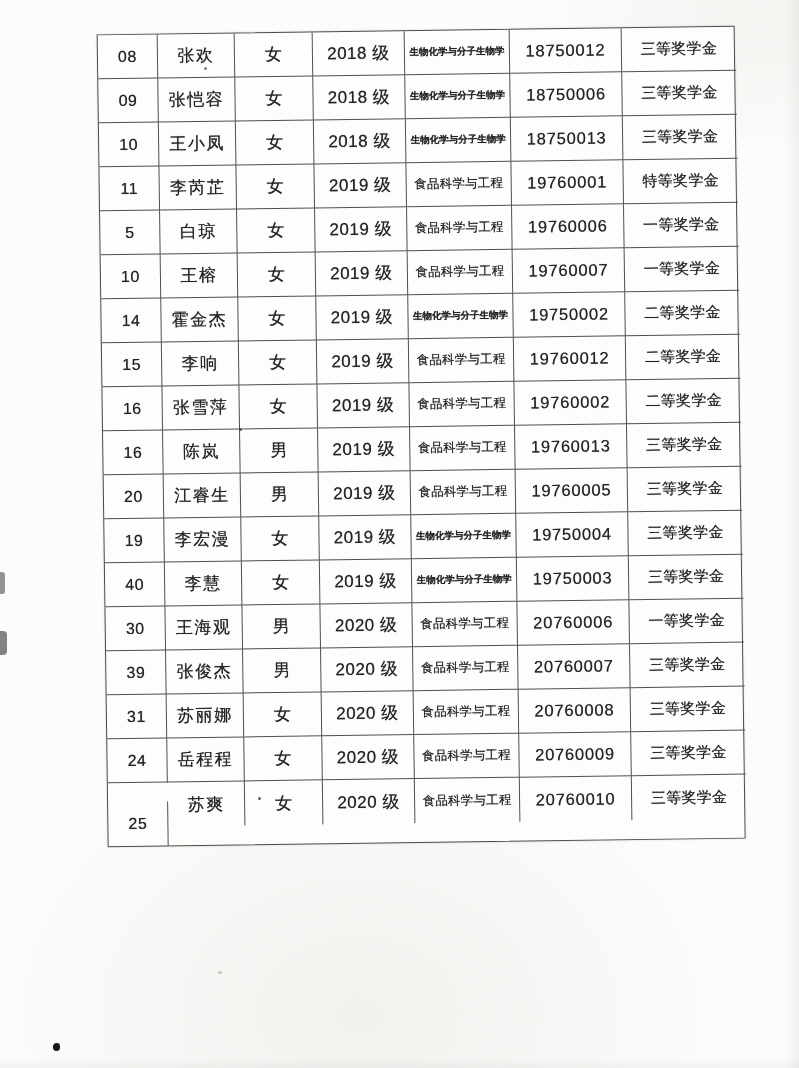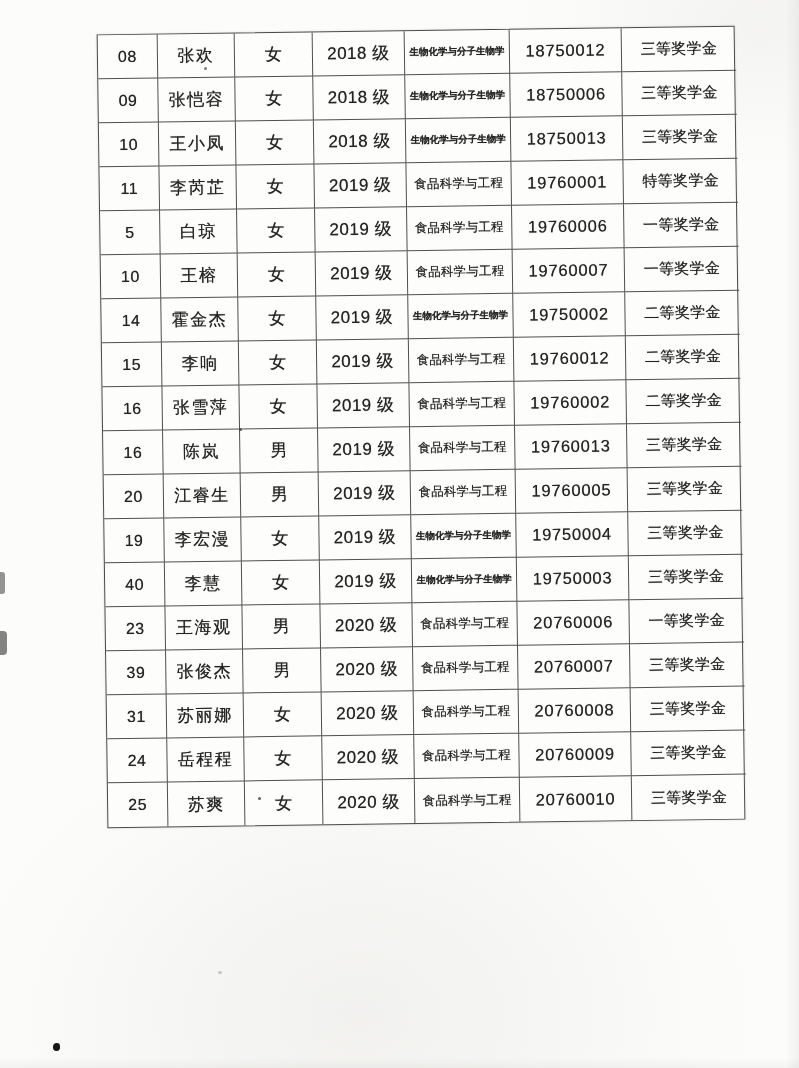--- a/index.html
+++ b/index.html
@@ -153,21 +153,21 @@
       <div class="cell c-major major-small">生物化学与分子生物学</div>
       <div class="cell c-id">19750004</div>
       <div class="cell c-award">三等奖学金</div>
       <div class="cell c-no">40</div>
       <div class="cell c-name">李慧</div>
       <div class="cell c-gender">女</div>
       <div class="cell c-grade">2019 级</div>
       <div class="cell c-major major-small">生物化学与分子生物学</div>
       <div class="cell c-id">19750003</div>
       <div class="cell c-award">三等奖学金</div>
-      <div class="cell c-no">23</div>
+      <div class="cell c-no">30</div>
       <div class="cell c-name">王海观</div>
       <div class="cell c-gender">男</div>
       <div class="cell c-grade">2020 级</div>
       <div class="cell c-major">食品科学与工程</div>
       <div class="cell c-id">20760006</div>
       <div class="cell c-award">一等奖学金</div>
       <div class="cell c-no">39</div>
       <div class="cell c-name">张俊杰</div>
       <div class="cell c-gender">男</div>
       <div class="cell c-grade">2020 级</div>
@@ -181,21 +181,21 @@
       <div class="cell c-major">食品科学与工程</div>
       <div class="cell c-id">20760008</div>
       <div class="cell c-award">三等奖学金</div>
       <div class="cell c-no">24</div>
       <div class="cell c-name">岳程程</div>
       <div class="cell c-gender">女</div>
       <div class="cell c-grade">2020 级</div>
       <div class="cell c-major">食品科学与工程</div>
       <div class="cell c-id">20760009</div>
       <div class="cell c-award">三等奖学金</div>
-      <div class="cell c-no row-last-cell" style="border-bottom: none;">25</div>
+      <div class="cell c-no row-last-cell" style="border-bottom: none; margin-top: 19px;">25</div>
       <div class="cell c-name row-last-cell" style="border-bottom: none;">苏爽</div>
       <div class="cell c-gender row-last-cell" style="border-bottom: none;">女</div>
       <div class="cell c-grade row-last-cell" style="border-bottom: none;">2020 级</div>
       <div class="cell c-major row-last-cell" style="border-bottom: none;">食品科学与工程</div>
       <div class="cell c-id row-last-cell" style="border-bottom: none;">20760010</div>
       <div class="cell c-award row-last-cell" style="border-bottom: none;">三等奖学金</div>
     </div>
 </div>
 
 <div class="artifact smudge-left-1"></div>

